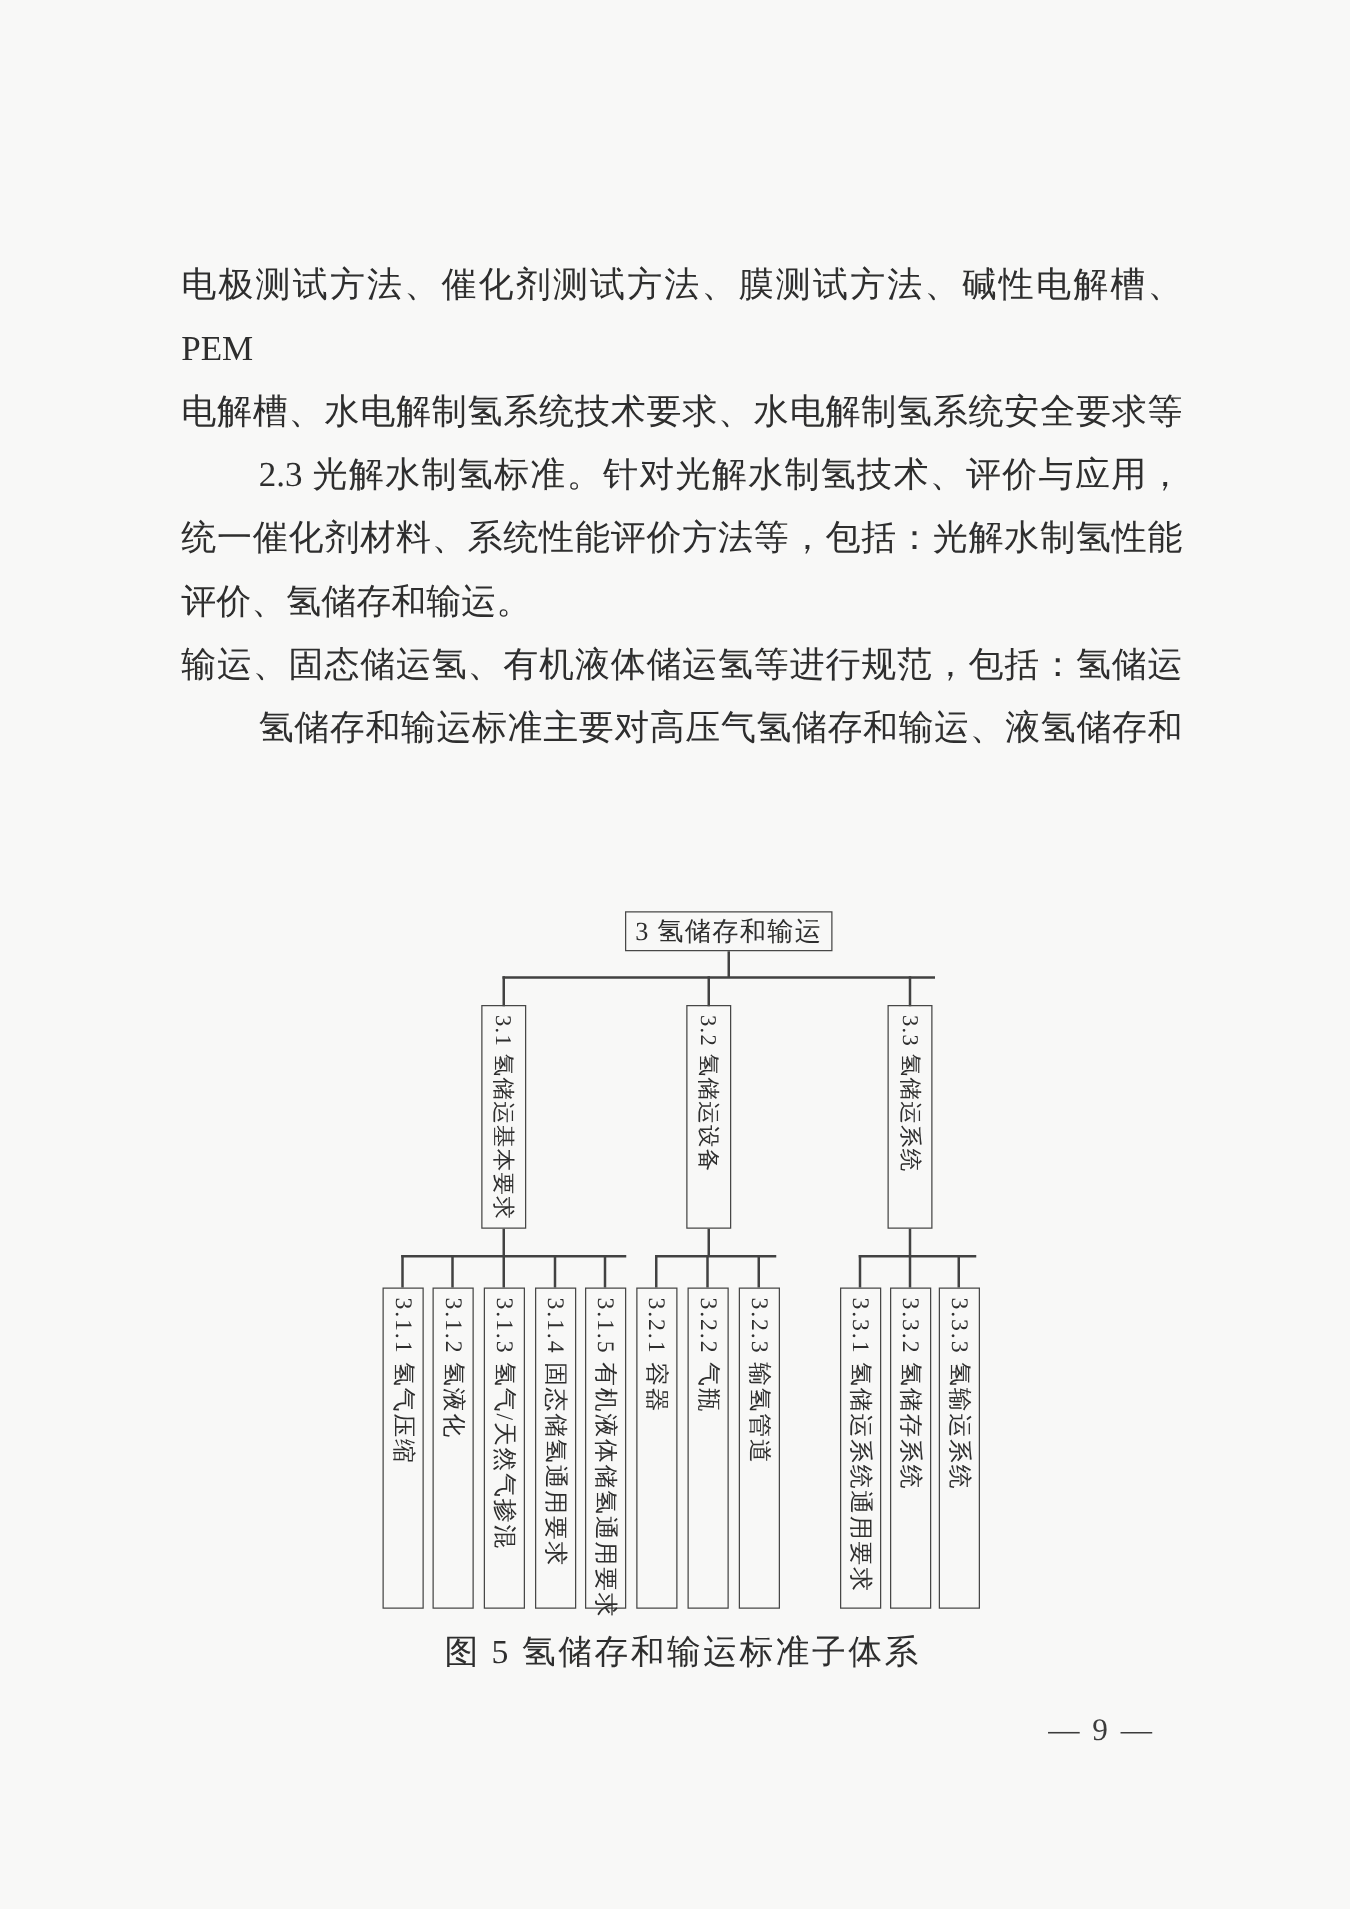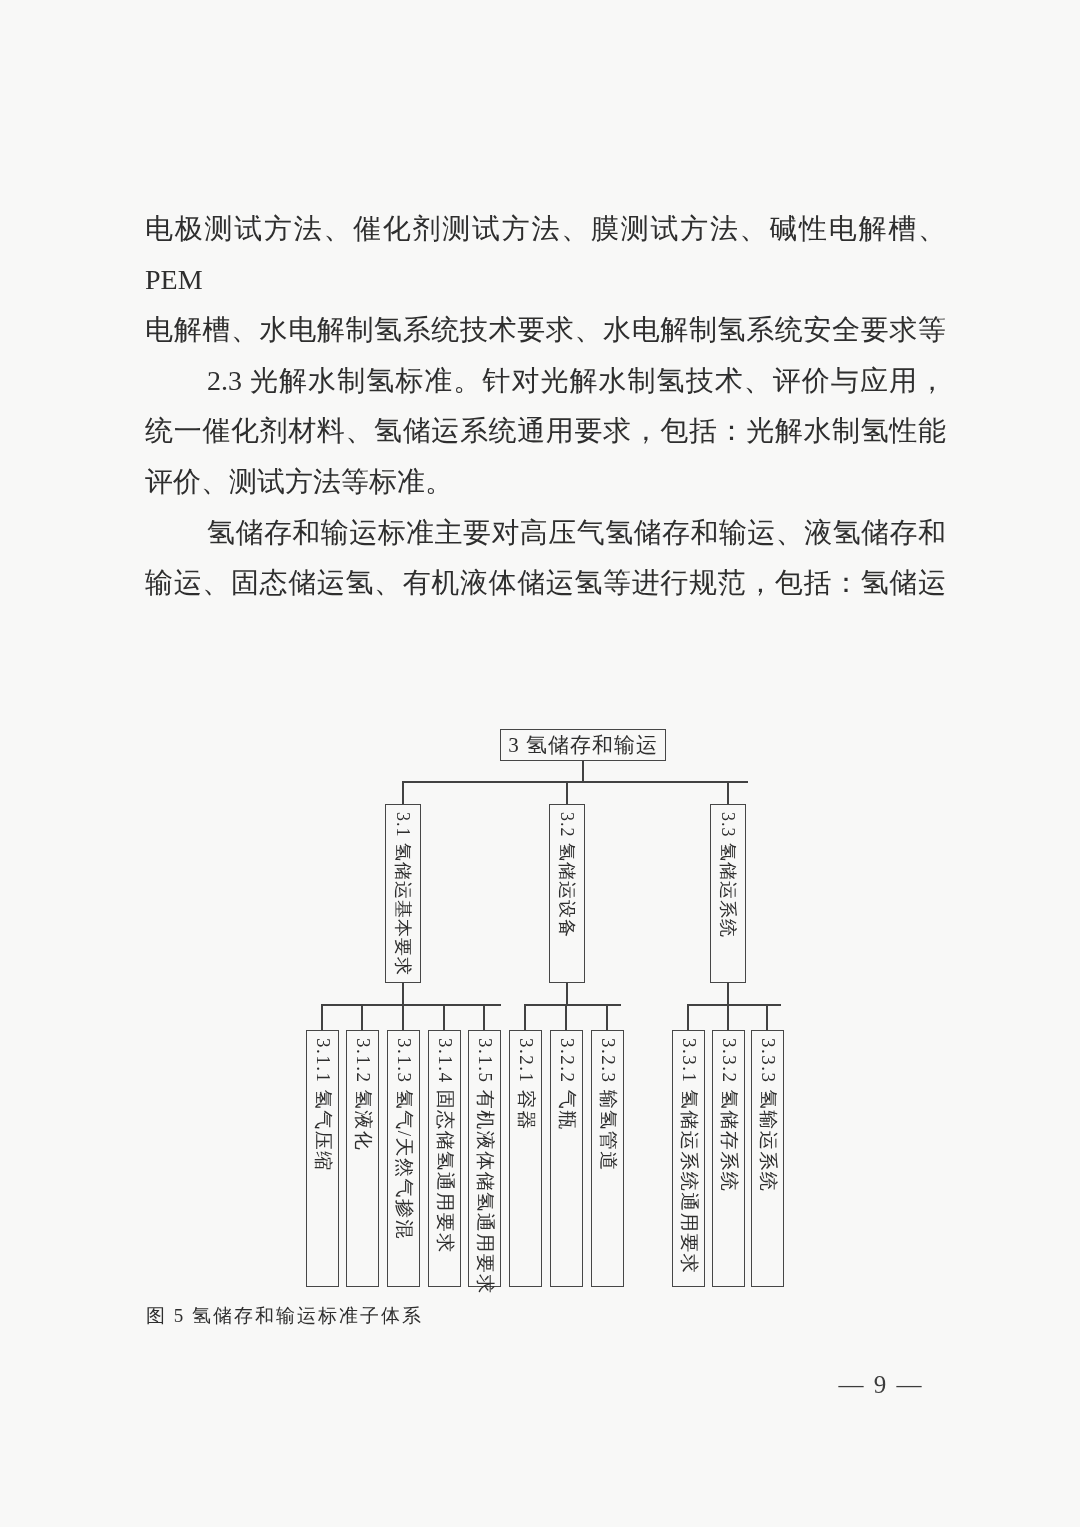--- a/index.html
+++ b/index.html
@@ -36,40 +36,40 @@
   .vbox span{
     writing-mode:vertical-rl;
     text-orientation:sideways;
     white-space:nowrap;
     color:#2e2e2e;
   }
   .lv2 span{font-size:18px;letter-spacing:1px;}
   .lv3 span{font-size:19px;letter-spacing:1.5px;}
   .caption{
     position:absolute;left:145px;top:1303px;width:800px;
-    font-size:19px;letter-spacing:2px;color:#2e2e2e;
+    text-align:center;font-size:27px;letter-spacing:2px;color:#2e2e2e;
   }
   .page-number{
     position:absolute;left:790px;top:1371px;width:182px;
     text-align:center;font-size:25px;color:#3c3c3c;letter-spacing:2px;
   }
 </style>
 </head>
 <body>
 
 <div class="page">
 
   <div class="body-text">
     <div class="bline j">电极测试方法、催化剂测试方法、膜测试方法、碱性电解槽、PEM</div>
     <div class="bline j">电解槽、水电解制氢系统技术要求、水电解制氢系统安全要求等</div>
     <div class="bline i j">2.3 光解水制氢标准。针对光解水制氢技术、评价与应用，</div>
-    <div class="bline j">统一催化剂材料、氢储运系统通用要求，包括：光解水制氢性能</div>
-    <div class="bline">评价、测试方法等标准。</div>
+    <div class="bline j">统一催化剂材料、系统性能评价方法等，包括：光解水制氢性能</div>
+    <div class="bline">评价、氢储存和输运。</div>
+    <div class="bline j">输运、固态储运氢、有机液体储运氢等进行规范，包括：氢储运</div>
     <div class="bline i j">氢储存和输运标准主要对高压气氢储存和输运、液氢储存和</div>
-    <div class="bline j">输运、固态储运氢、有机液体储运氢等进行规范，包括：氢储运</div>
   </div>
 
   <div class="figure">
 
     <div class="nbox rootbox" style="left:499px;top:729px;width:166px;height:32px;">3 氢储存和输运</div>
 
     <div class="cl" style="left:581px;top:761px;width:1.6px;height:21px;"></div>
     <div class="cl" style="left:401px;top:781px;width:346px;height:1.6px;"></div>
     <div class="cl" style="left:401px;top:781px;width:1.6px;height:24px;"></div>
     <div class="cl" style="left:565px;top:781px;width:1.6px;height:24px;"></div>

